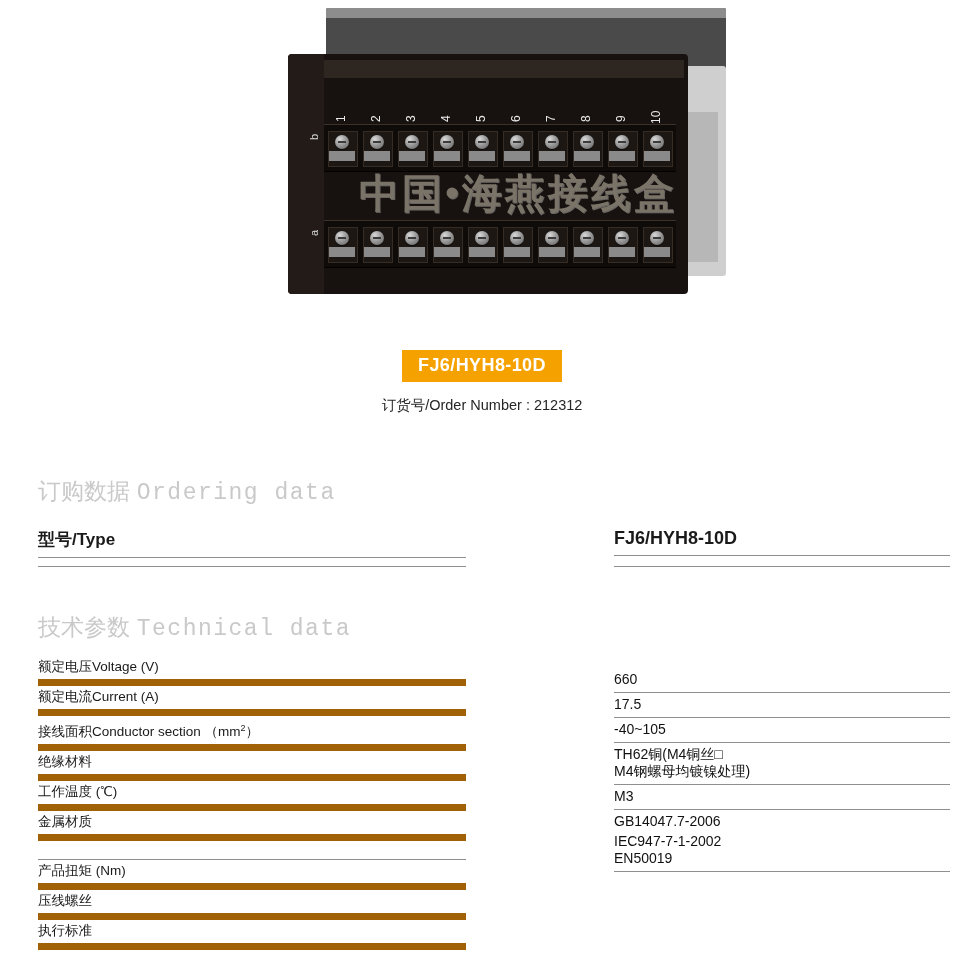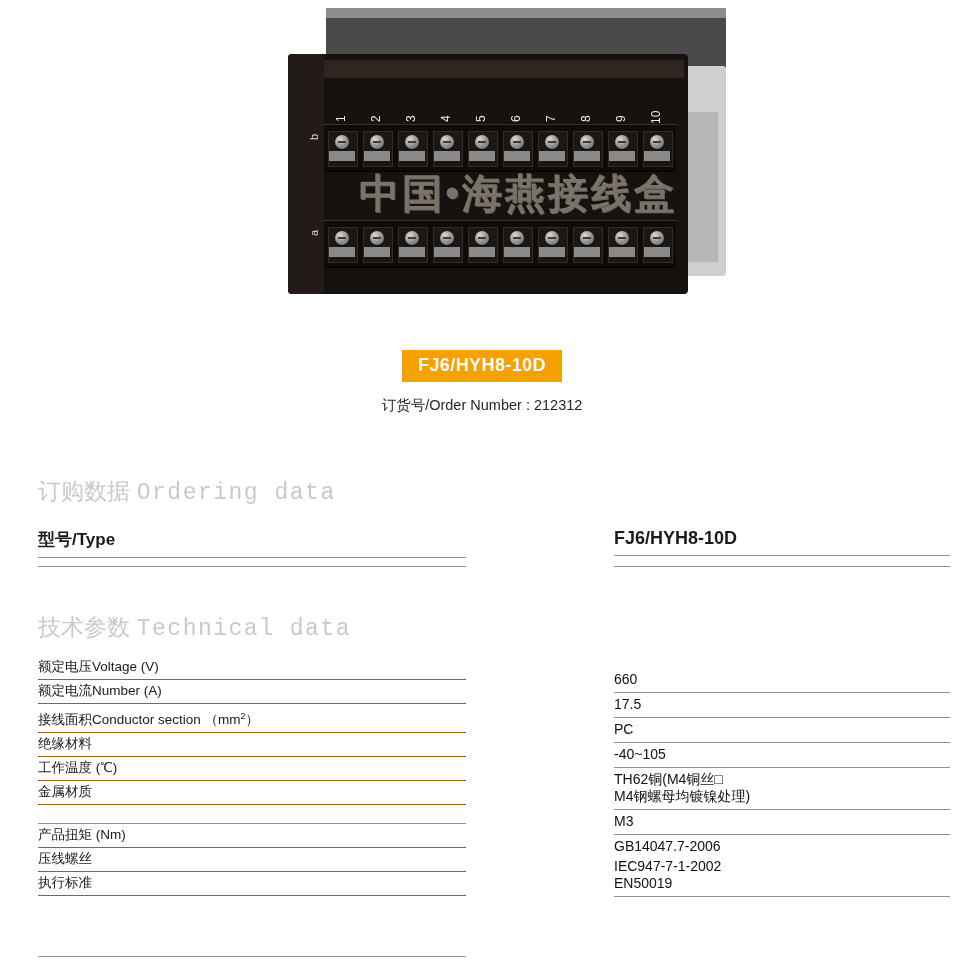--- a/index.html
+++ b/index.html
@@ -277,21 +277,21 @@
     top: 0;
     width: 428px;
   }
   .tech-col-right {
     position: absolute;
     left: 614px;
     top: 12px;
     width: 336px;
   }
   .trow {
-    border-bottom: 1px solid #a16207;
+    border-bottom: 7px solid #a16207;
     font-size: 13.5px;
     line-height: 16px;
     padding: 3px 0 4px 0;
     box-sizing: border-box;
     white-space: nowrap;
   }
   .vrow {
     border-bottom: 1px solid #8f8f8f;
     font-size: 14px;
     line-height: 17px;
@@ -428,21 +428,21 @@
   <span class="en">Technical data</span>
 </div>
 
 <div class="tech">
 
   <div class="tech-col-left">
     <div class="trow">
       <span>额定电压</span><span>Voltage</span>&nbsp;<span>(V)</span>
     </div>
     <div class="trow">
-      <span>额定电流</span><span>Number</span>&nbsp;<span>(A)</span>
+      <span>额定电流</span><span>Current</span>&nbsp;<span>(A)</span>
     </div>
     <div class="trow">
       <span>接线面积</span><span>Conductor section</span>&nbsp;<span>（mm<sup>2</sup>）</span>
     </div>
     <div class="trow">
       <span>绝缘材料</span>
     </div>
     <div class="trow">
       <span>工作温度</span>&nbsp;<span>(℃)</span>
     </div>
@@ -459,21 +459,20 @@
     <div class="trow">
       <span>执行标准</span>
     </div>
     <div class="spacer-line" style="height:46px;border-bottom:none;"></div>
     <div class="spacer-line" style="height:14px;"></div>
   </div>
 
   <div class="tech-col-right">
     <div class="vrow">660</div>
     <div class="vrow">17.5</div>
-    <div class="vrow">PC</div>
     <div class="vrow">-40~105</div>
     <div class="vrow noline">TH62铜(M4铜丝□</div>
     <div class="vrow cont">M4钢螺母均镀镍处理)</div>
     <div class="vrow">M3</div>
     <div class="vrow noline">GB14047.7-2006</div>
     <div class="vrow noline">IEC947-7-1-2002</div>
     <div class="vrow cont">EN50019</div>
   </div>
 
 </div>

